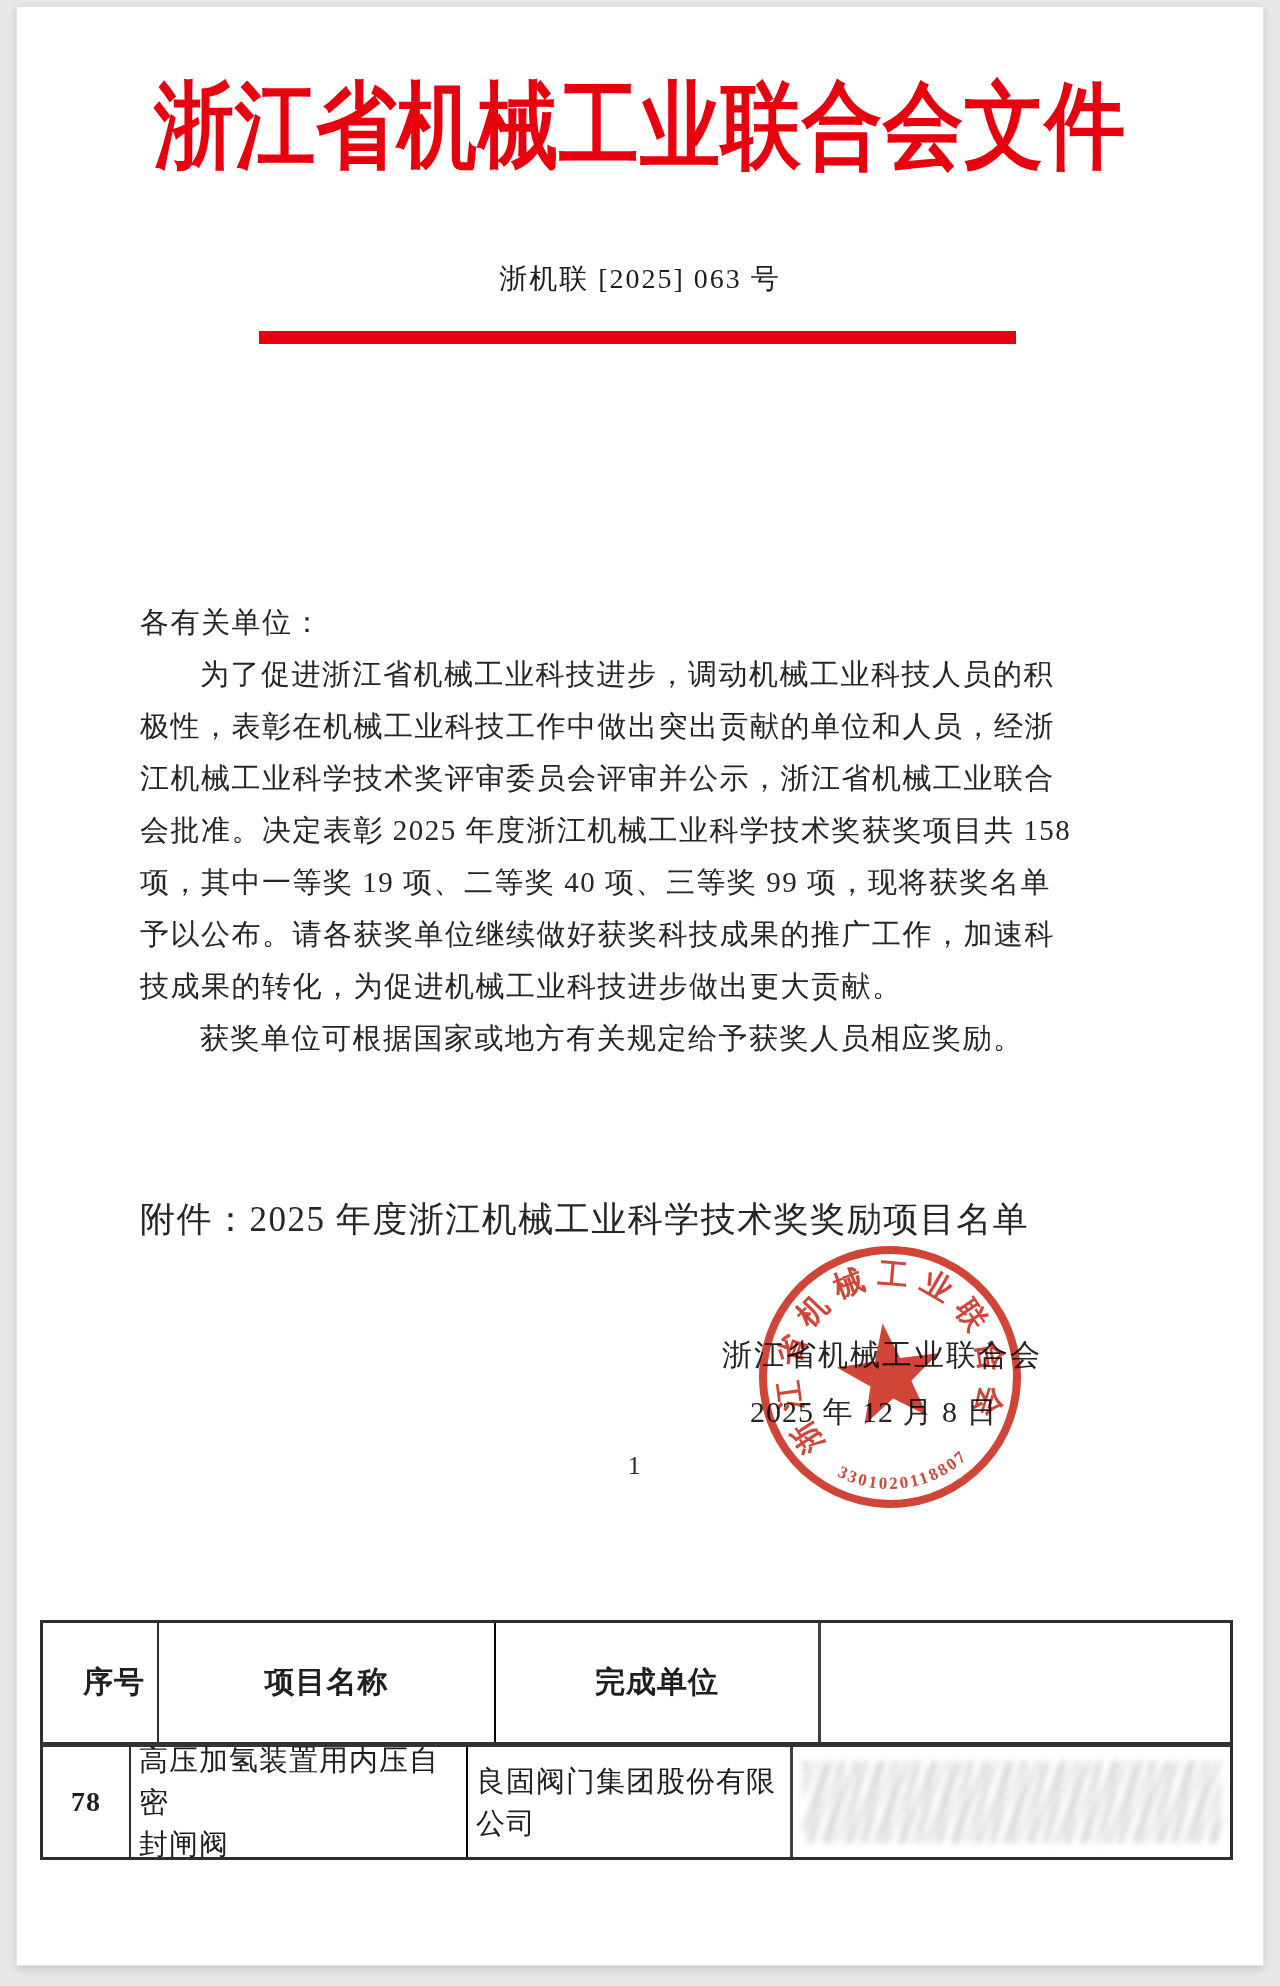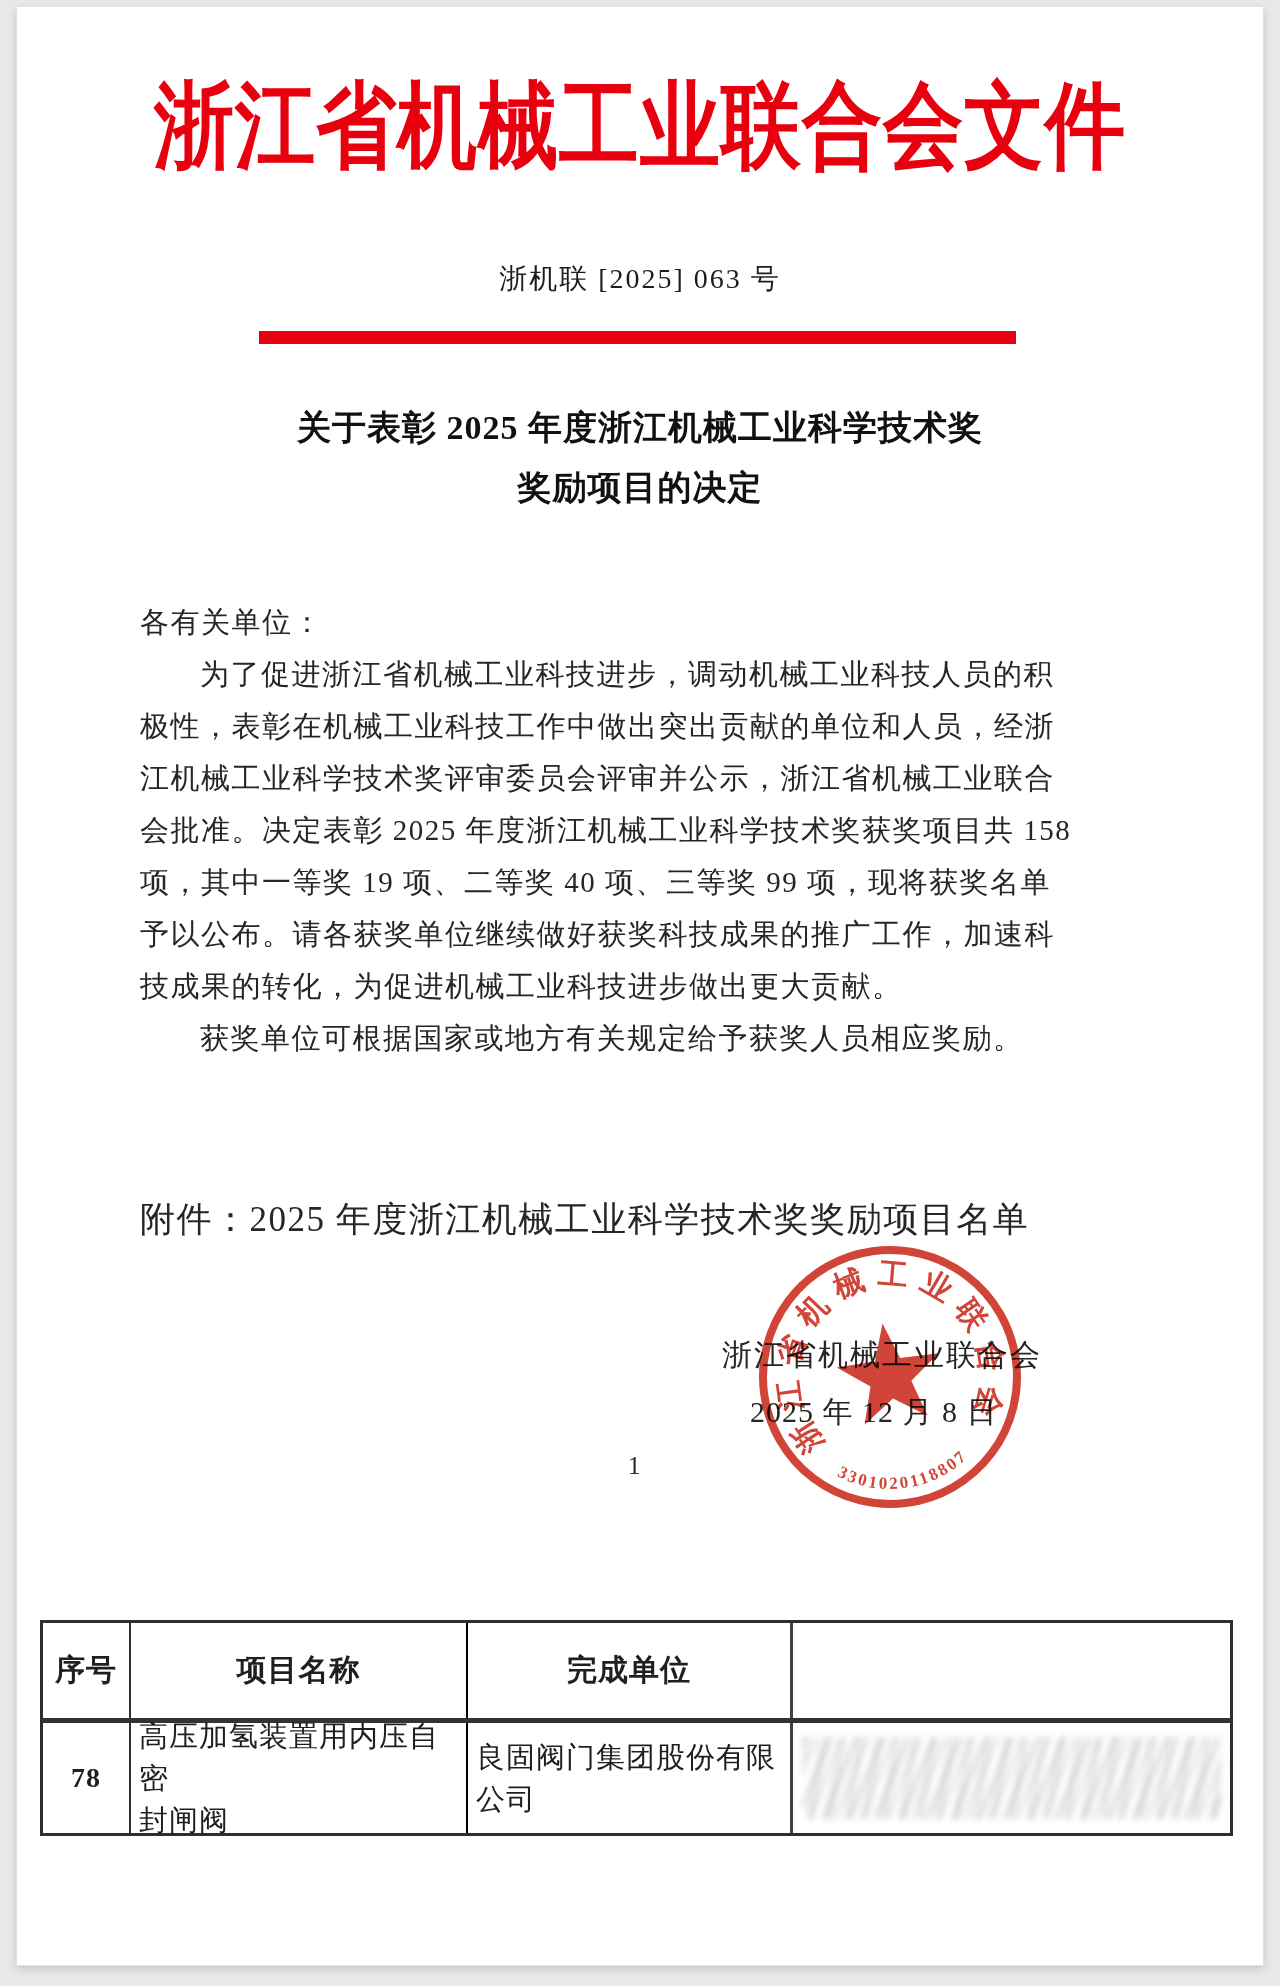--- a/index.html
+++ b/index.html
@@ -70,21 +70,21 @@
   }
   .seal text { font-family:"Liberation Serif","DejaVu Serif",serif; font-weight:bold; }
 
   .tbl {
     position:absolute; left:40px; top:1620px; width:1193px;
     border:3px solid #2e2e2e;
     background:#fff;
     color:#1f1f1f;
   }
   .trow { display:flex; width:100%; }
-  .thead { height:100px; border-bottom:5px solid #333; }
+  .thead { height:124px; border-bottom:5px solid #333;padding-left:28px; }
   .tdata { height:110px; }
   .cell {
     display:flex; align-items:center; justify-content:center;
     font-size:30px; font-weight:bold; letter-spacing:1px;
   }
   .c-no   { width:88px;  border-right:2px solid #2e2e2e; flex:none; }
   .c-proj { width:337px; border-right:2px solid #000000; flex:none; }
   .c-unit { width:325px; border-right:3px solid #404040; flex:none; }
   .c-who  { flex:1; }
   .dcell {
@@ -114,24 +114,20 @@
 <div class="canvas">
 
   <div class="page"></div>
 
   <div class="org-title">浙江省机械工业联合会文件</div>
 
   <div class="doc-number">浙机联 [2025] 063 号</div>
 
   <div class="red-line"></div>
 
-  <div class="doc-title">
-    <div>关于表彰 2025 年度浙江机械工业科学技术奖</div>
-    <div>奖励项目的决定</div>
-  </div>
 
   <div class="body-text">
     <div class="line">各有关单位：</div>
     <div class="line indent">为了促进浙江省机械工业科技进步，调动机械工业科技人员的积</div>
     <div class="line">极性，表彰在机械工业科技工作中做出突出贡献的单位和人员，经浙</div>
     <div class="line">江机械工业科学技术奖评审委员会评审并公示，浙江省机械工业联合</div>
     <div class="line">会批准。决定表彰 2025 年度浙江机械工业科学技术奖获奖项目共 158</div>
     <div class="line">项，其中一等奖 19 项、二等奖 40 项、三等奖 99 项，现将获奖名单</div>
     <div class="line">予以公布。请各获奖单位继续做好获奖科技成果的推广工作，加速科</div>
     <div class="line">技成果的转化，为促进机械工业科技进步做出更大贡献。</div>

